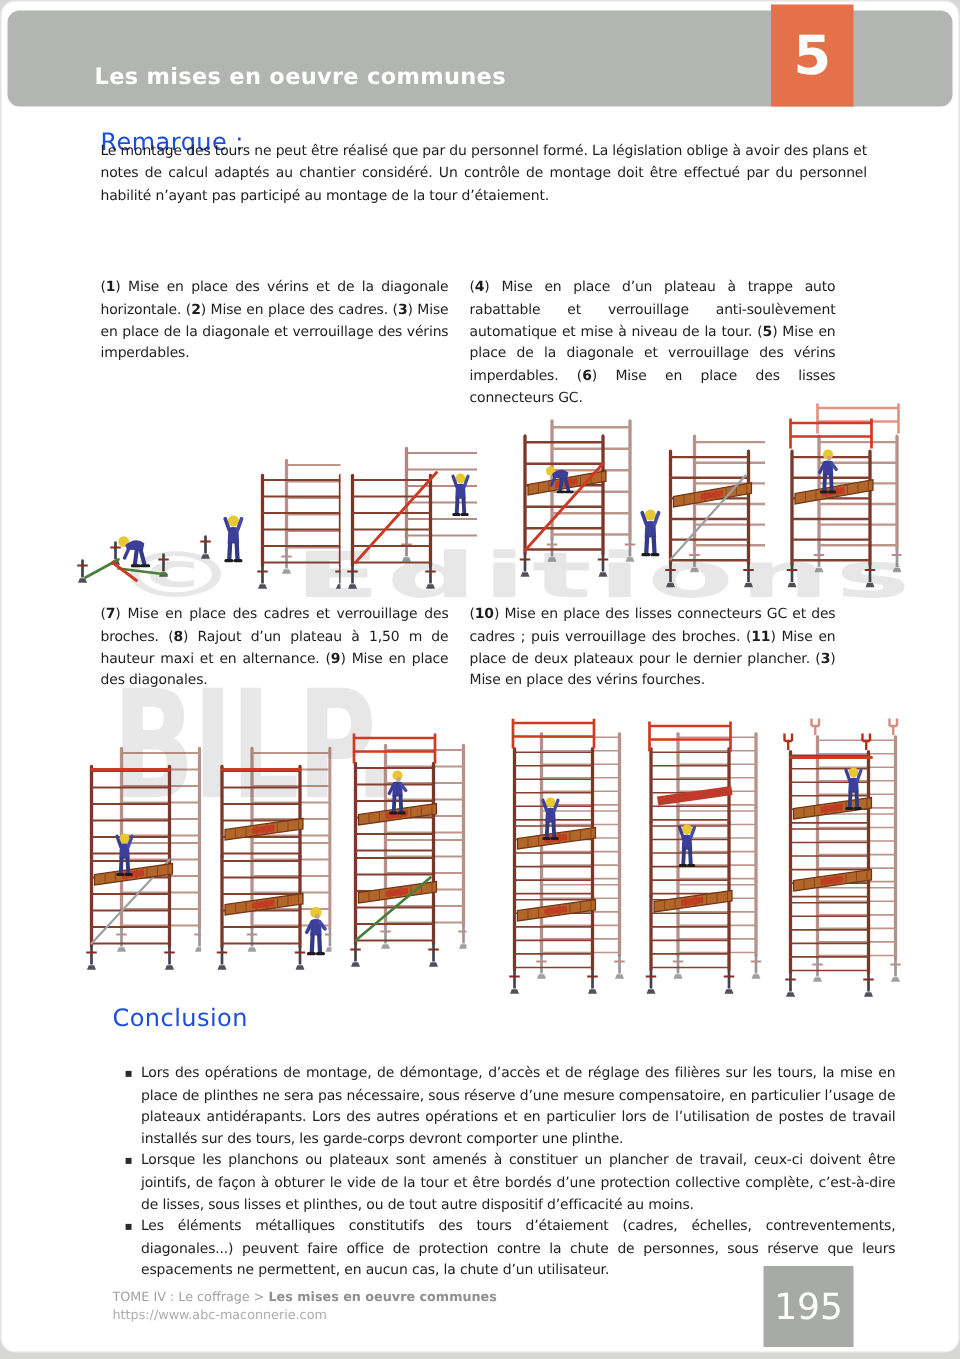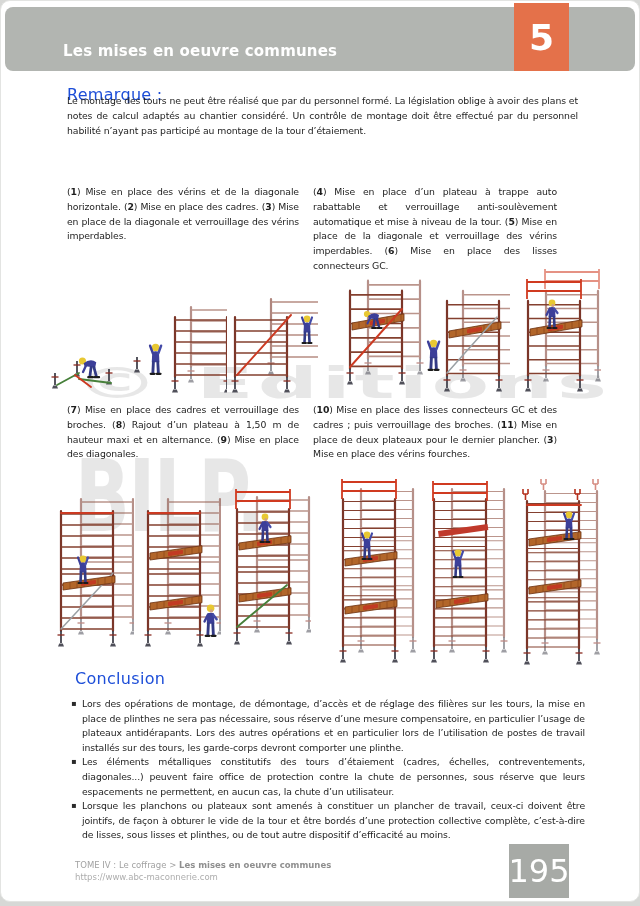--- a/index.html
+++ b/index.html
@@ -52,21 +52,21 @@
   .gapafter{margin-right:16px;}
 
   
   .tube{stroke:#7b3629;stroke-width:2.2;fill:none;stroke-linecap:round;}
   .rung{stroke:#84402f;stroke-width:1.3;fill:none;}
   .xb{stroke:#9aa0a4;stroke-width:1.5;fill:none;stroke-linecap:round;}
   .redl{stroke:#cc3a22;stroke-width:1.9;fill:none;stroke-linecap:round;}
   .greenl{stroke:#47803a;stroke-width:1.8;fill:none;stroke-linecap:round;}
 
   
-  .bullets{list-style:none;margin:4px;padding:0;}
+  .bullets{list-style:none;margin:16px;padding:0;}
   .bullets li{
     position:relative;padding-left:11px;
     font-size:9.3px;line-height:14.6px;color:#1d1d1d;text-align:justify;
     letter-spacing:-0.1px;
   }
   .bullets li::before{
     content:"▪";position:absolute;left:0;top:0;font-size:8px;color:#2a2a2a;
   }
 
   
@@ -83,21 +83,21 @@
   .crumb{
     position:absolute;left:74px;top:859px;font-size:8.5px;color:#a2a2a2;z-index:2;
   }
   .crumb b{color:#8f8f8f;}
   .url{
     position:absolute;left:74px;top:871px;font-size:8.5px;color:#adadad;z-index:2;
     text-decoration:none;
   }
   .pagebox{
     position:absolute;left:508px;top:843px;width:60px;height:54px;
-    background:#a7aaa6;color:#ffffff;font-size:32px;
+    background:#a7aaa6;color:#ffffff;font-size:24px;
     display:flex;align-items:center;justify-content:center;z-index:2;
   }
 </style>
 </head>
 <body>
 
 <div class="page">
 
   <div class="wm wm1">© Editions</div>
   <div class="wm wm2">BILP.</div>
@@ -367,22 +367,22 @@
       <use href="#deckU" transform="translate(20,112) skewY(-8)"></use>
       <use href="#manC" transform="translate(54,36)"></use>
       <use href="#jack" transform="translate(14,174)"></use>
         <use href="#jack" transform="translate(66,174)"></use>
     </svg>
   </div>
 
   <div class="layer h" style="left:74px;top:668px;">Conclusion</div>
   <ul class="bullets layer" style="left:66px;top:692px;width:514px;">
     <li>Lors des opérations de montage, de démontage, d’accès et de réglage des filières sur les tours, la mise en place de plinthes ne sera pas nécessaire, sous réserve d’une mesure compensatoire, en particulier l’usage de plateaux antidérapants. Lors des autres opérations et en particulier lors de l’utilisation de postes de travail installés sur des tours, les garde-corps devront comporter une plinthe.</li>
+    <li>Lorsque les planchons ou plateaux sont amenés à constituer un plancher de travail, ceux-ci doivent être jointifs, de façon à obturer le vide de la tour et être bordés d’une protection collective complète, c’est-à-dire de lisses, sous lisses et plinthes, ou de tout autre dispositif d’efficacité au moins.</li>
     <li>Les éléments métalliques constitutifs des tours d’étaiement (cadres, échelles, contreventements, diagonales...) peuvent faire office de protection contre la chute de personnes, sous réserve que leurs espacements ne permettent, en aucun cas, la chute d’un utilisateur.</li>
-    <li>Lorsque les planchons ou plateaux sont amenés à constituer un plancher de travail, ceux-ci doivent être jointifs, de façon à obturer le vide de la tour et être bordés d’une protection collective complète, c’est-à-dire de lisses, sous lisses et plinthes, ou de tout autre dispositif d’efficacité au moins.</li>
   </ul>
 
   <div class="crumb">
     <span>TOME IV : Le coffrage &gt; </span><b>Les mises en oeuvre communes</b>
   </div>
   <a class="url" href="#">https://www.abc-maconnerie.com</a>
   <div class="pagebox">195</div>
 
 </div>
 

